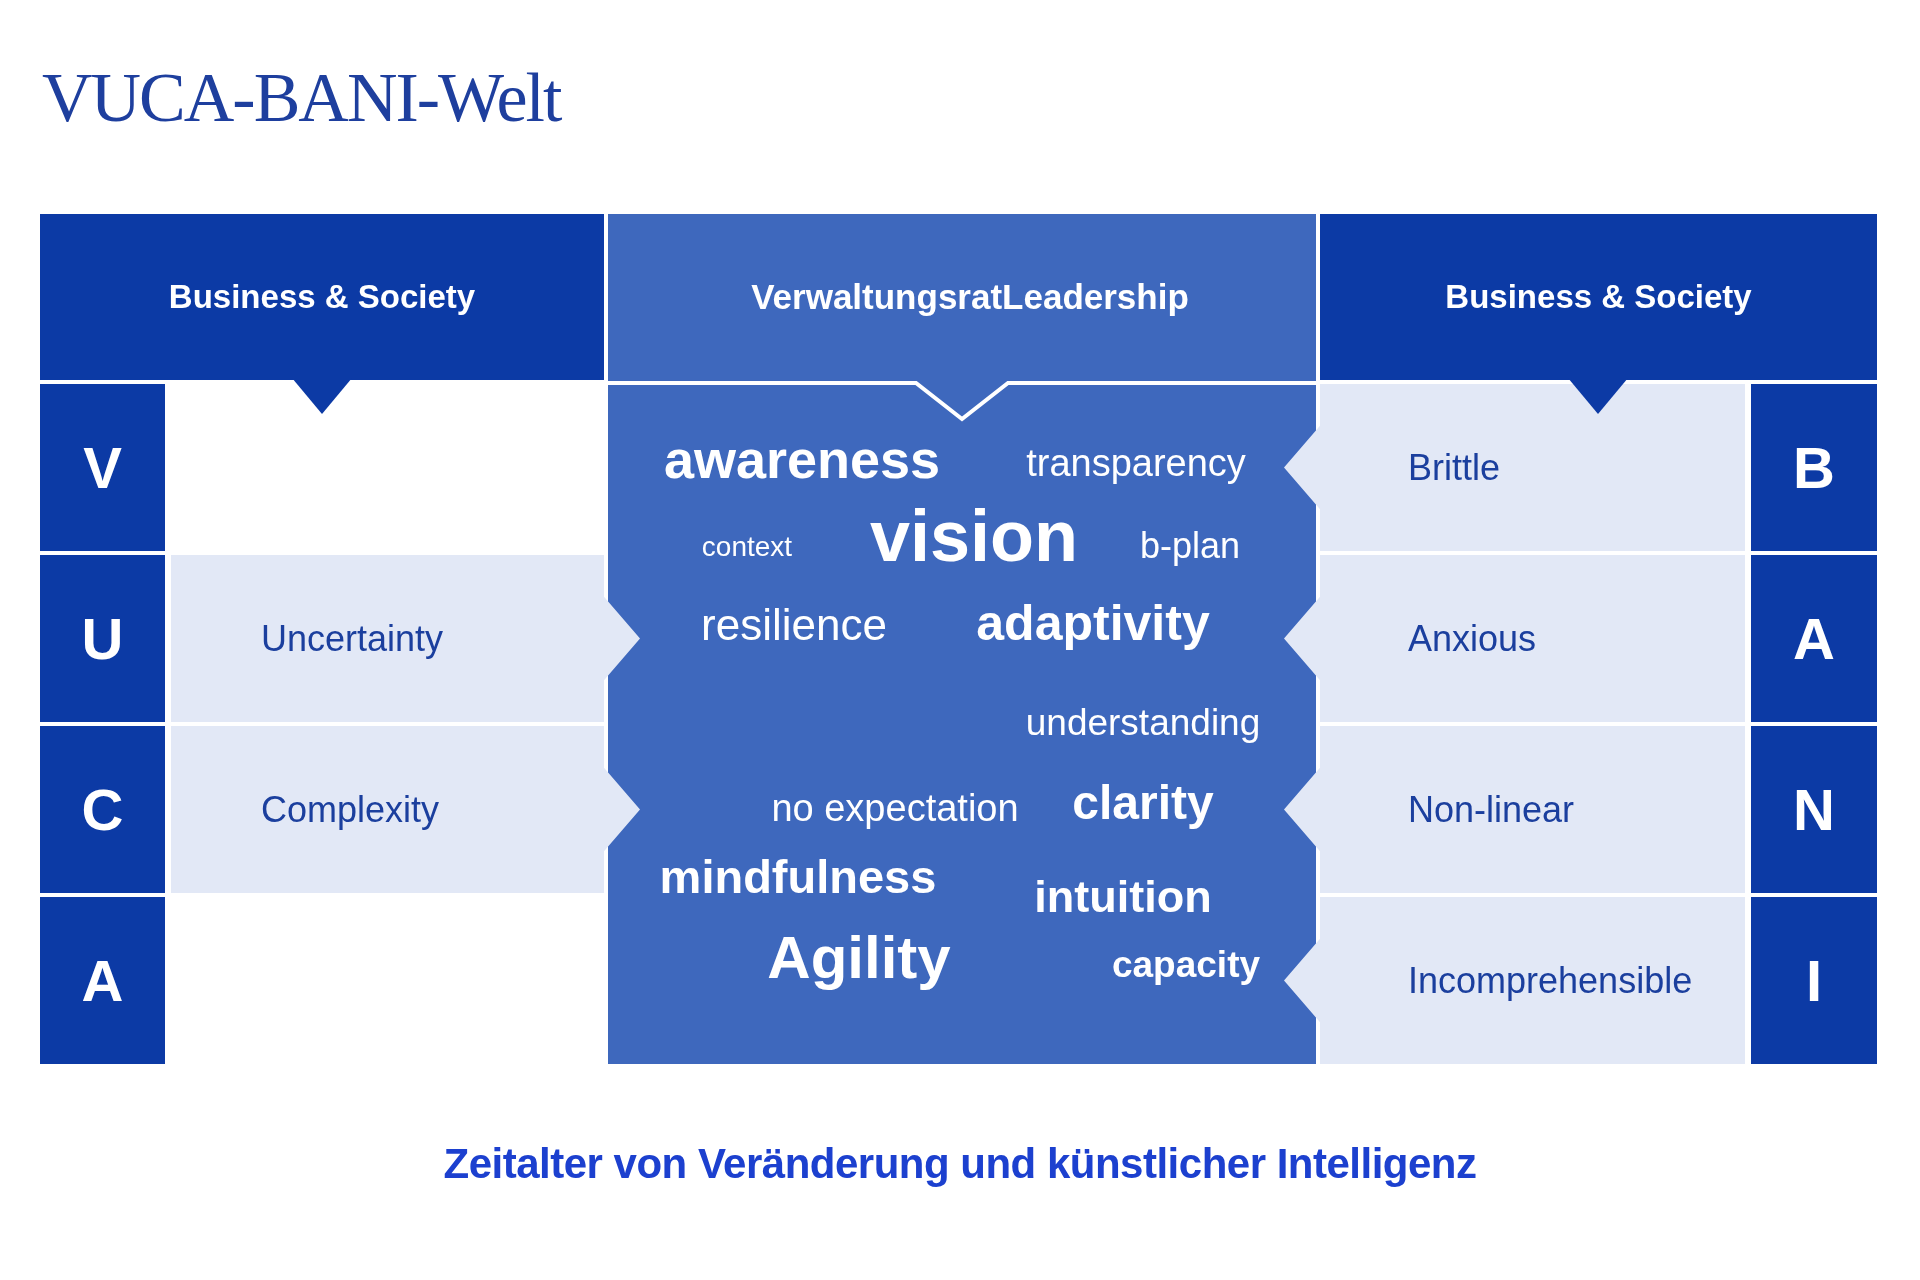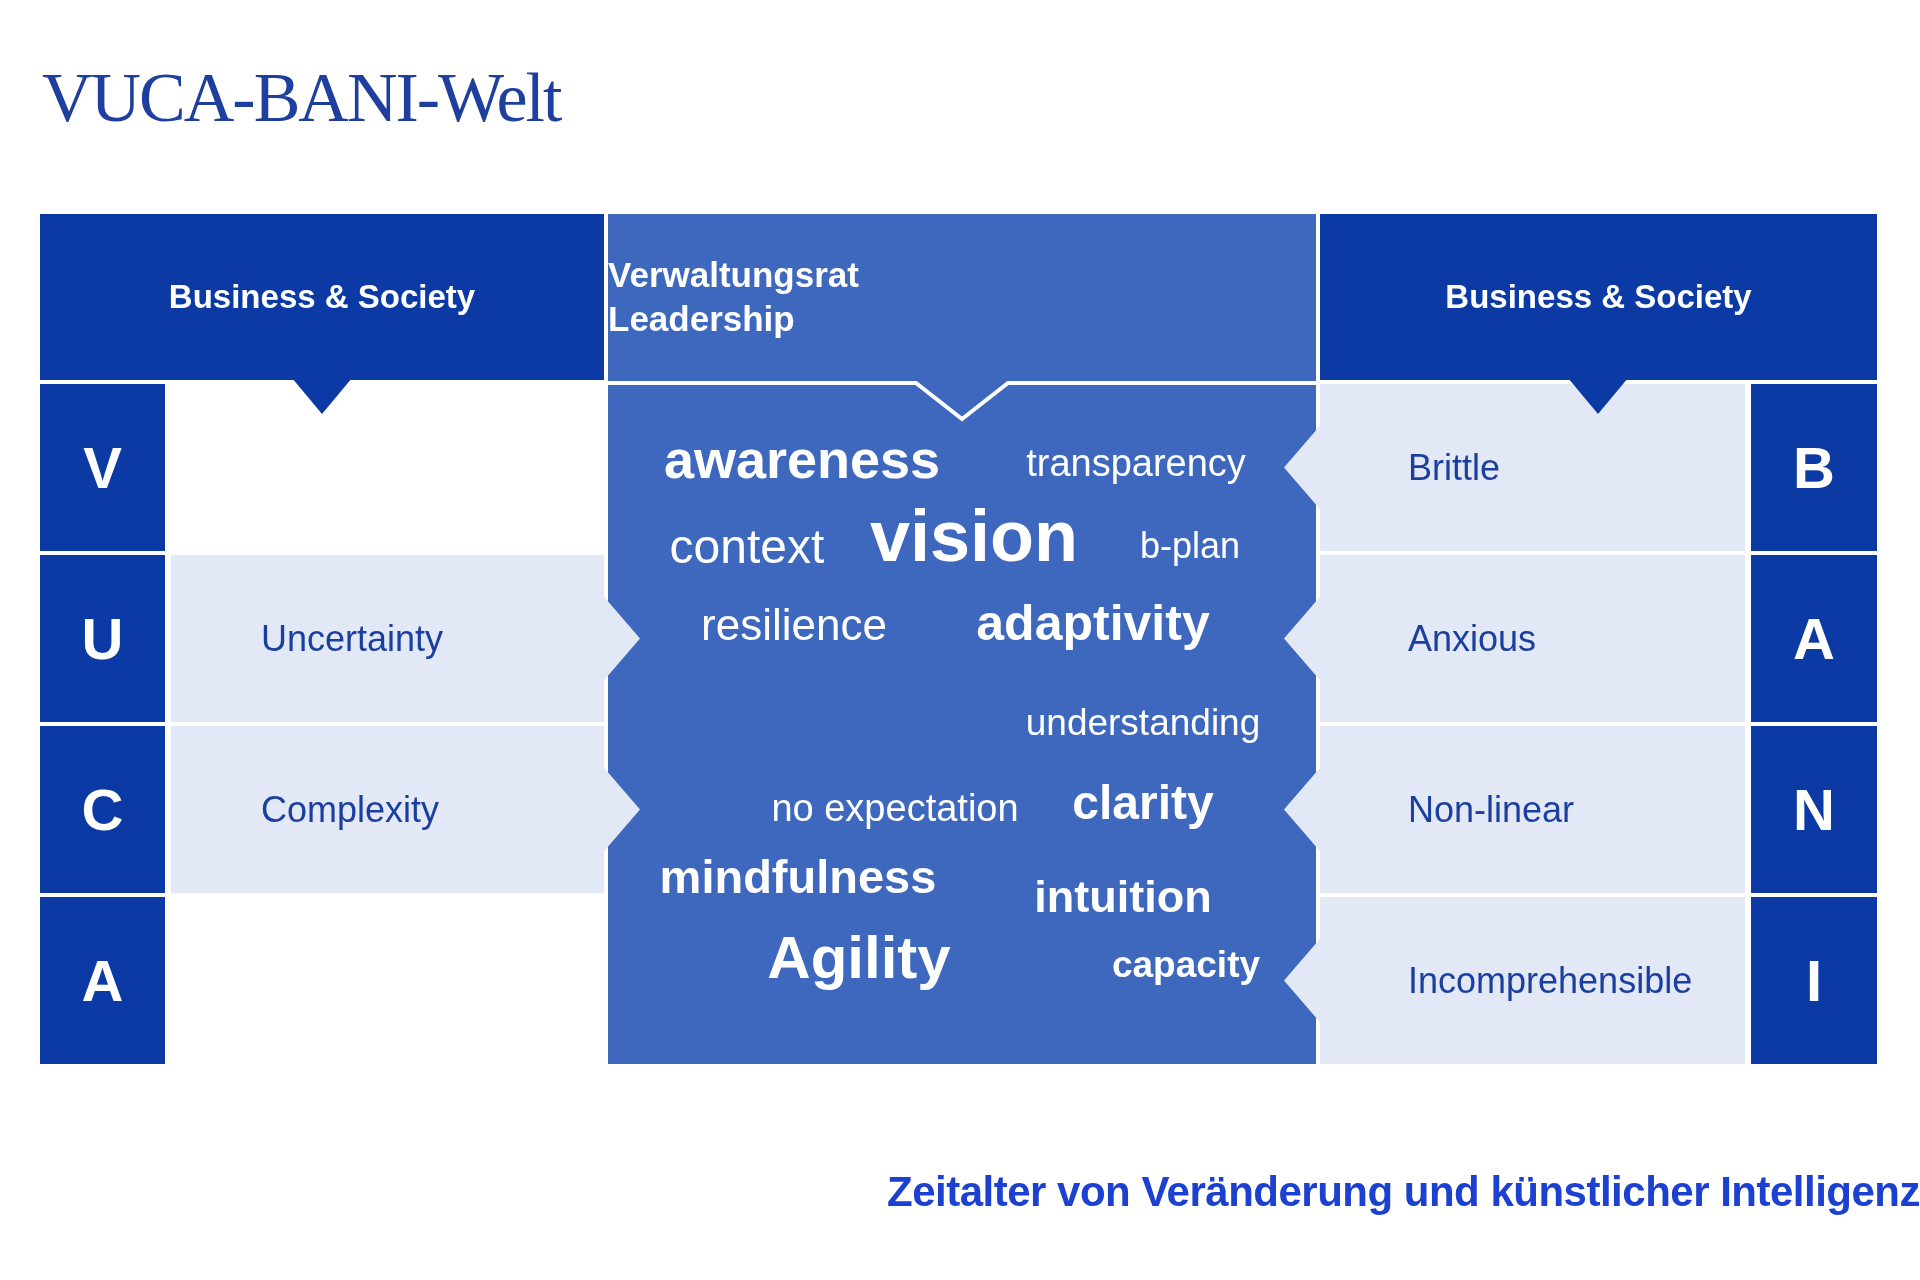--- a/index.html
+++ b/index.html
@@ -23,21 +23,21 @@
 
   .table{position:absolute;left:40px;top:214px;width:1837px;height:851px;}
 
   
   .hdr{position:absolute;top:0;height:166px;display:flex;align-items:center;
        justify-content:center;background:var(--dark_blue);color:#fff;
        font-weight:700;font-size:33px;text-align:center;}
   .hdr-left{left:0;width:564px;}
   .hdr-right{left:1280px;width:557px;}
   .hdr-center-text{position:absolute;left:568px;top:0;width:724px;height:166px;
-       display:flex;flex-direction:column;align-items:flex-start;justify-content:center;
+       display:flex;flex-direction:row;align-items:center;justify-content:center;
        color:#fff;font-weight:700;font-size:35px;line-height:1.25;text-align:center;z-index:4;}
 
   .tri{position:absolute;width:0;height:0;z-index:5;
        border-left:30px solid transparent;border-right:30px solid transparent;
        border-top:36px solid var(--dark_blue);top:164px;}
   .tri-left{left:252px;}
   .tri-right{left:1528px;}
 
   
   .letter{position:absolute;background:var(--dark_blue);color:#fff;
@@ -60,37 +60,37 @@
      clip-path:polygon(0 0,433px 0,433px 25%,469px 50%,433px 75%,433px 100%,0 100%);}
   .lrow-right{left:1244px;width:461px;padding-left:124px;
      clip-path:polygon(36px 0,100% 0,100% 100%,36px 100%,36px 75%,0 50%,36px 25%);}
 
   
   .cloud-word{position:absolute;color:#fff;white-space:nowrap;z-index:4;
               transform:translate(-50%,-50%);line-height:1;}
   .bold{font-weight:700;}
   .w0 {left:194px;top:245px;font-size:54px;}
   .w1 {left:528px;top:249px;font-size:38px;}
-  .w2 {left:139px;top:333px;font-size:48px;}
+  .w2 {left:139px;top:333px;font-size:28px;}
   .w3 {left:366px;top:322px;font-size:72px;}
   .w4 {left:582px;top:332px;font-size:36px;}
   .w5 {left:186px;top:411px;font-size:44px;}
   .w6 {left:485px;top:409px;font-size:50px;}
   .w7 {left:204px;top:504px;font-size:62px;}
   .w8 {left:535px;top:508px;font-size:37px;}
   .w9 {left:287px;top:594px;font-size:38px;}
   .w10{left:535px;top:589px;font-size:48px;}
   .w11{left:190px;top:662px;font-size:47px;}
   .w12{left:515px;top:682px;font-size:45px;}
   .w13{left:251px;top:744px;font-size:60px;}
   .w14{left:578px;top:750px;font-size:37px;font-weight:bold;}
 
-  .caption{position:absolute;left:0;top:1140px;width:1920px;text-align:right;
+  .caption{position:absolute;left:0;top:1140px;width:1920px;text-align:center;
            font-weight:700;font-size:42px;letter-spacing:-0.5px;
-           color:var(--caption_text);margin-top:28px;}
+           color:var(--caption_text);}
 </style>
 </head>
 <body>
 
 <div class="canvas">
 
   <div class="page-title">VUCA-BANI-Welt</div>
 
   <div class="table">
 

